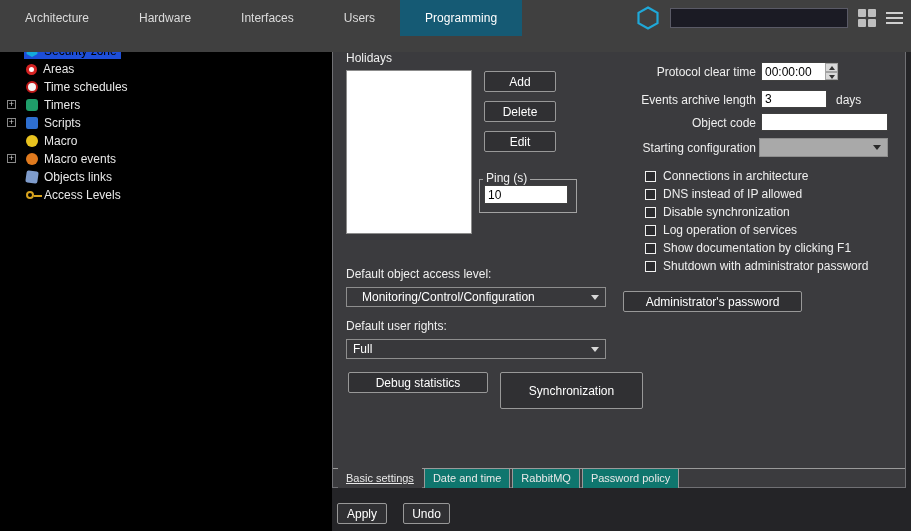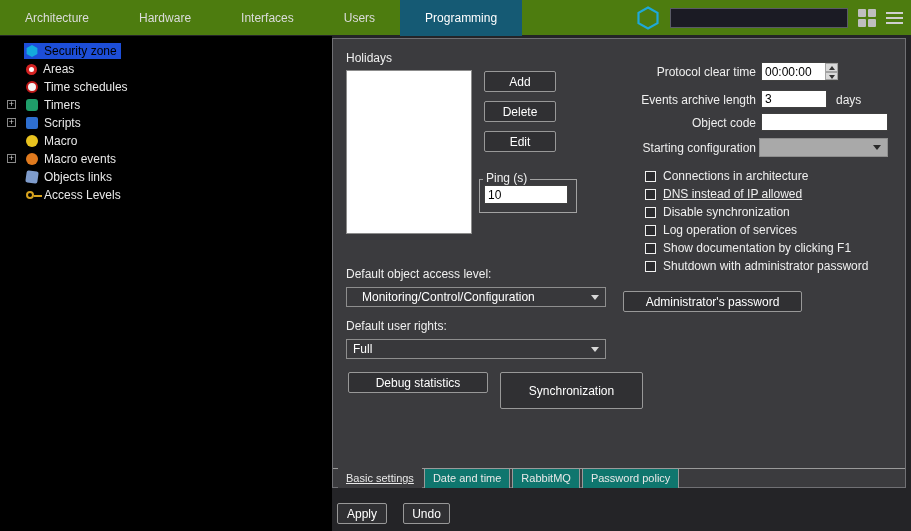--- a/index.html
+++ b/index.html
@@ -5,21 +5,21 @@
   * { margin:0; padding:0; box-sizing:border-box; }
   html,body { width:911px; height:531px; overflow:hidden; }
   body {
     position:relative;
     background:#242427;
     font-family:"Liberation Sans", sans-serif;
     font-size:12px;
     color:#e8e8e8;
   }
   
-  .topbar { position:absolute; left:0; top:0; width:911px; height:35px; background:#4d7c0f; z-index:5; }
+  .topbar { position:absolute; left:0; top:0; width:911px; height:52px; background:#404040; z-index:5; }
   .menu { position:absolute; left:0; top:0; height:36px; display:flex; }
   .menu-item { line-height:36px; padding:0 25px; color:#dcdcdc; cursor:pointer; white-space:nowrap; }
   .menu-item.active { background:#155a74; color:#fff; }
   .topbar-right { position:absolute; right:8px; top:0; height:36px; display:flex; align-items:center; gap:10px; }
   .logo { width:24px; height:26px; display:flex; align-items:center; justify-content:center; }
   .search { width:178px; height:20px; background:#1b1b24; border:1px solid #5a5a66; color:#fff; font-size:12px; padding:0 5px; }
   .grid-ic { display:grid; grid-template-columns:8px 8px; grid-template-rows:8px 8px; gap:2px; cursor:pointer; }
   .grid-ic i { background:#bfbfbf; border-radius:1px; }
   .burger { display:flex; flex-direction:column; gap:3px; cursor:pointer; }
   .burger i { width:17px; height:2px; background:#cfcfcf; }
@@ -199,21 +199,21 @@
   <div class="rlabel" style="top:102px;">Starting configuration</div>
   <div class="dd gray" style="left:426px; top:99px; width:129px; height:19px;">
     <span class="dd-text"></span>
     <span class="chev"></span>
   </div>
 
   <div class="cb-row" style="top:130px;">
     <span class="cb"></span>
     <span class="cb-lbl">Connections in architecture</span>
   </div>
-  <div class="cb-row" style="top:148px;text-decoration:underline;">
+  <div class="cb-row" style="top:148px;">
     <span class="cb"></span>
     <span class="cb-lbl">DNS instead of IP allowed</span>
   </div>
   <div class="cb-row" style="top:166px;">
     <span class="cb"></span>
     <span class="cb-lbl">Disable synchronization</span>
   </div>
   <div class="cb-row" style="top:184px;">
     <span class="cb"></span>
     <span class="cb-lbl">Log operation of services</span>

